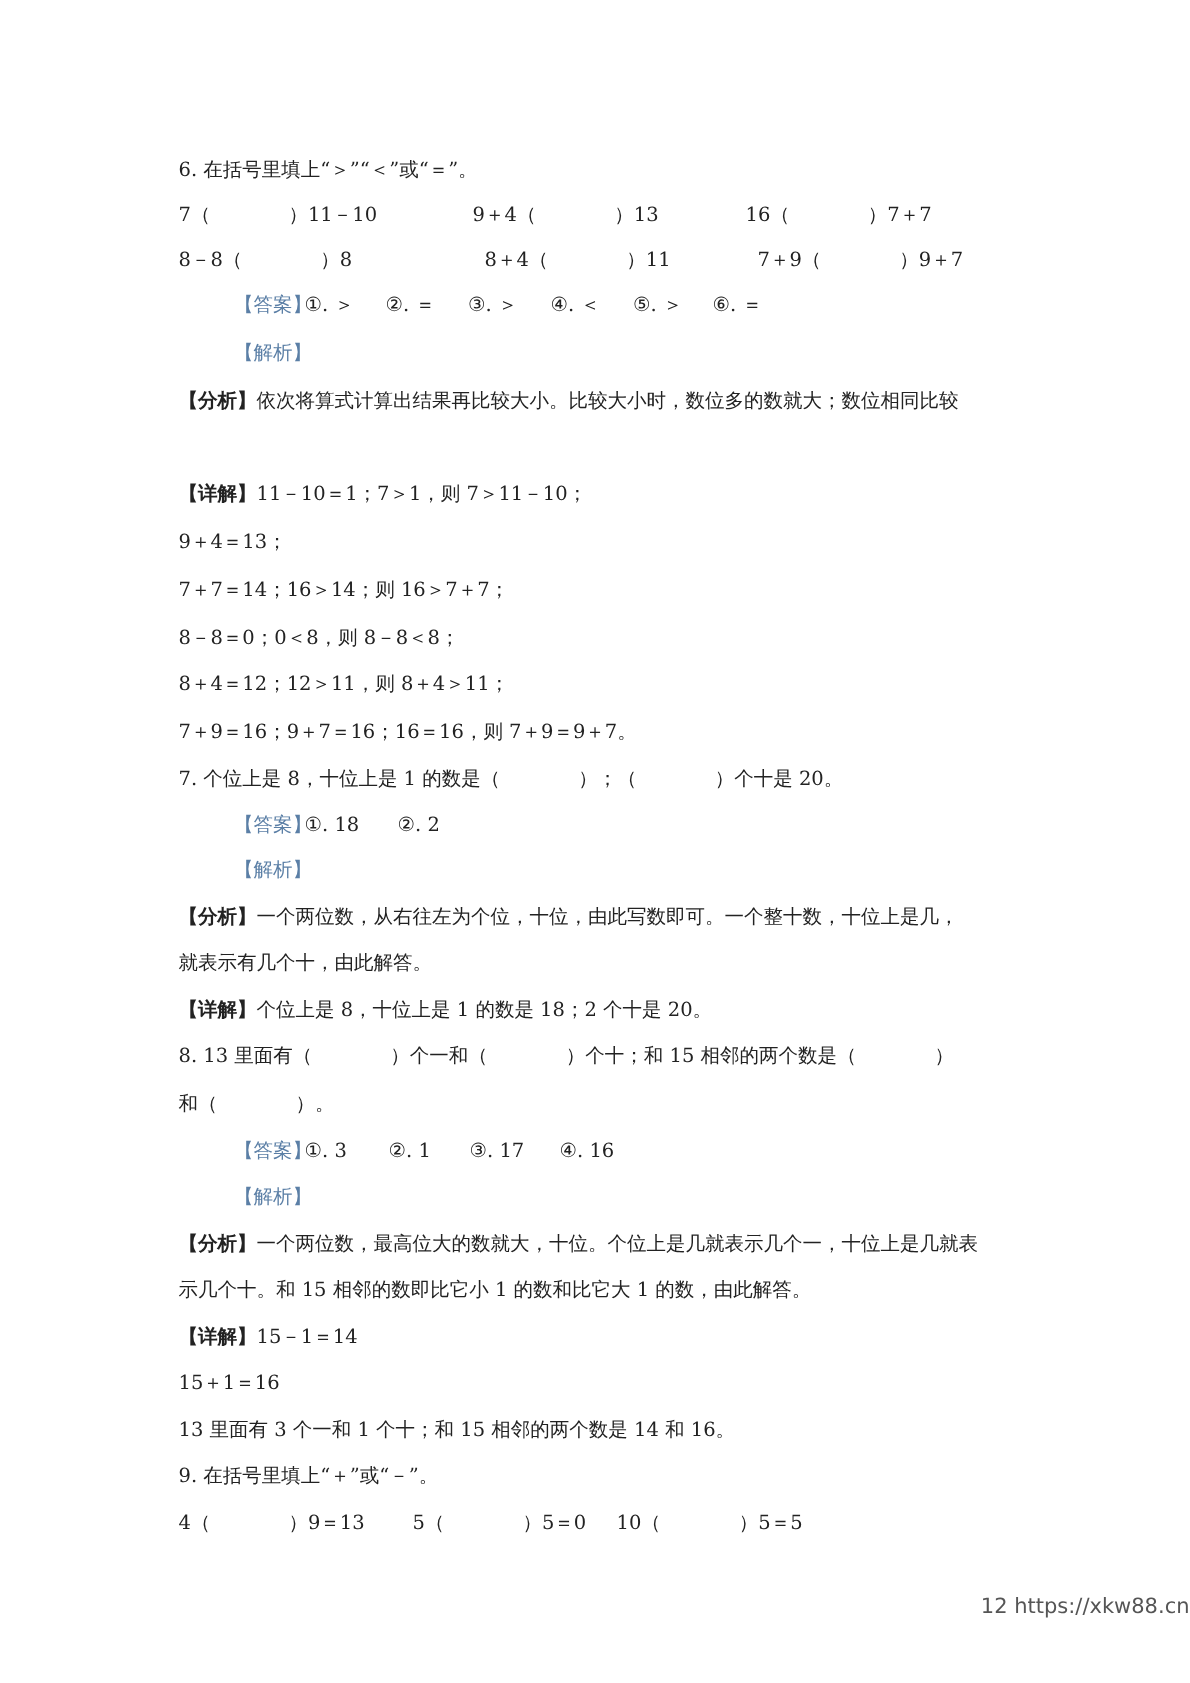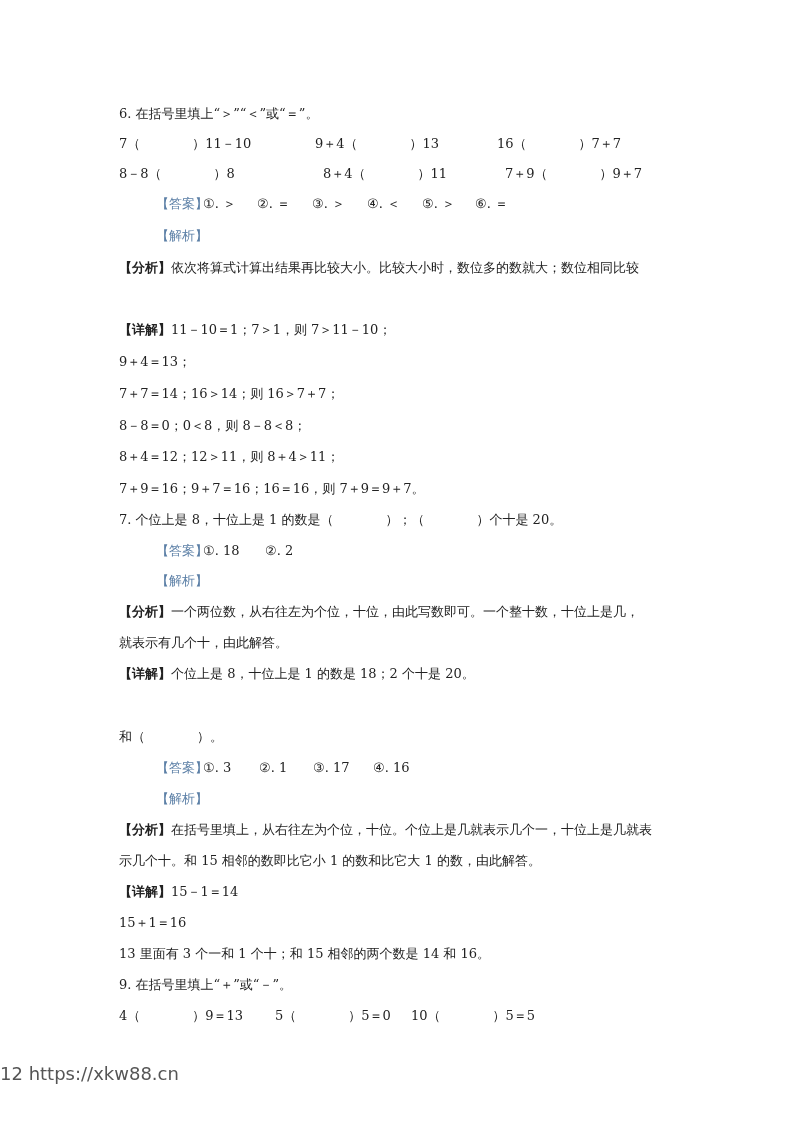--- a/index.html
+++ b/index.html
@@ -5,22 +5,22 @@
   html, body { margin: 0; padding: 0; background: #ffffff; }
   body { width: 793px; height: 1122px; position: relative; overflow: hidden;
          font-family: "DejaVu Serif", "Liberation Serif", serif; color: #222; }
   .page { position: absolute; left: 0; top: 0; width: 793px; height: 1122px; }
   .line { position: absolute; left: 119px; font-size: 13px; line-height: 16px; white-space: pre; }
   .lbl { color: #5b7fa6; margin-left: 37px; }
   .bk { font-weight: bold; }
   .cells { position: absolute; left: 119px; font-size: 13px; line-height: 16px; }
   .cell { position: absolute; white-space: pre; }
   .ans span { display: inline-block; }
-  .footer { position: absolute; top: 1063px; left: 0; width: 793px; text-align: left;
-            font-family: "DejaVu Sans", "Liberation Sans", sans-serif; font-size: 18px; color: #555; }
+  .footer { position: absolute; top: 1063px; left: 0; width: 793px; text-align: right;
+            font-family: "DejaVu Sans", "Liberation Sans", sans-serif; font-size: 14px; color: #555; }
 </style>
 </head>
 <body>
 
 <div class="page">
 
   <div class="line" style="top:106px">6. 在括号里填上“＞”“＜”或“＝”。</div>
   <div class="cells" style="top:136px">
     <span class="cell" style="left:0">7（　　　　）11－10</span>
     <span class="cell" style="left:196px">9＋4（　　　　）13</span>
@@ -53,30 +53,31 @@
   <div class="cells" style="top:543px">
     <span class="cell lbl" style="left:0">【答案】</span>
     <span class="cell" style="left:84px">①. 18</span>
     <span class="cell" style="left:146px">②. 2</span>
   </div>
   <div class="line lbl" style="top:573px">【解析】</div>
   <div class="line" style="top:604px"><span class="bk">【分析】</span><span>一个两位数，从右往左为个位，十位，由此写数即可。一个整十数，十位上是几，</span></div>
   <div class="line" style="top:635px">就表示有几个十，由此解答。</div>
   <div class="line" style="top:666px"><span class="bk">【详解】</span><span>个位上是 8，十位上是 1 的数是 18；2 个十是 20。</span></div>
 
+  <div class="line" style="top:697px">8. 13 里面有（　　　　）个一和（　　　　）个十；和 15 相邻的两个数是（　　　　）</div>
   <div class="line" style="top:729px">和（　　　　）。</div>
   <div class="cells" style="top:760px">
     <span class="cell lbl" style="left:0">【答案】</span>
     <span class="cell" style="left:84px">①. 3</span>
     <span class="cell" style="left:140px">②. 1</span>
     <span class="cell" style="left:194px">③. 17</span>
     <span class="cell" style="left:254px">④. 16</span>
   </div>
   <div class="line lbl" style="top:791px">【解析】</div>
-  <div class="line" style="top:822px"><span class="bk">【分析】</span><span>在括号里填上，从右往左为个位，十位。个位上是几就表示几个一，十位上是几就表</span></div>
+  <div class="line" style="top:822px"><span class="bk">【分析】</span><span>一个两位数，最高位大的数就大，十位。个位上是几就表示几个一，十位上是几就表</span></div>
   <div class="line" style="top:853px">示几个十。和 15 相邻的数即比它小 1 的数和比它大 1 的数，由此解答。</div>
   <div class="line" style="top:884px"><span class="bk">【详解】</span><span>15－1＝14</span></div>
   <div class="line" style="top:915px">15＋1＝16</div>
   <div class="line" style="top:946px">13 里面有 3 个一和 1 个十；和 15 相邻的两个数是 14 和 16。</div>
 
   <div class="line" style="top:977px">9. 在括号里填上“＋”或“－”。</div>
   <div class="cells" style="top:1008px">
     <span class="cell" style="left:0">4（　　　　）9＝13</span>
     <span class="cell" style="left:156px">5（　　　　）5＝0</span>
     <span class="cell" style="left:292px">10（　　　　）5＝5</span>

